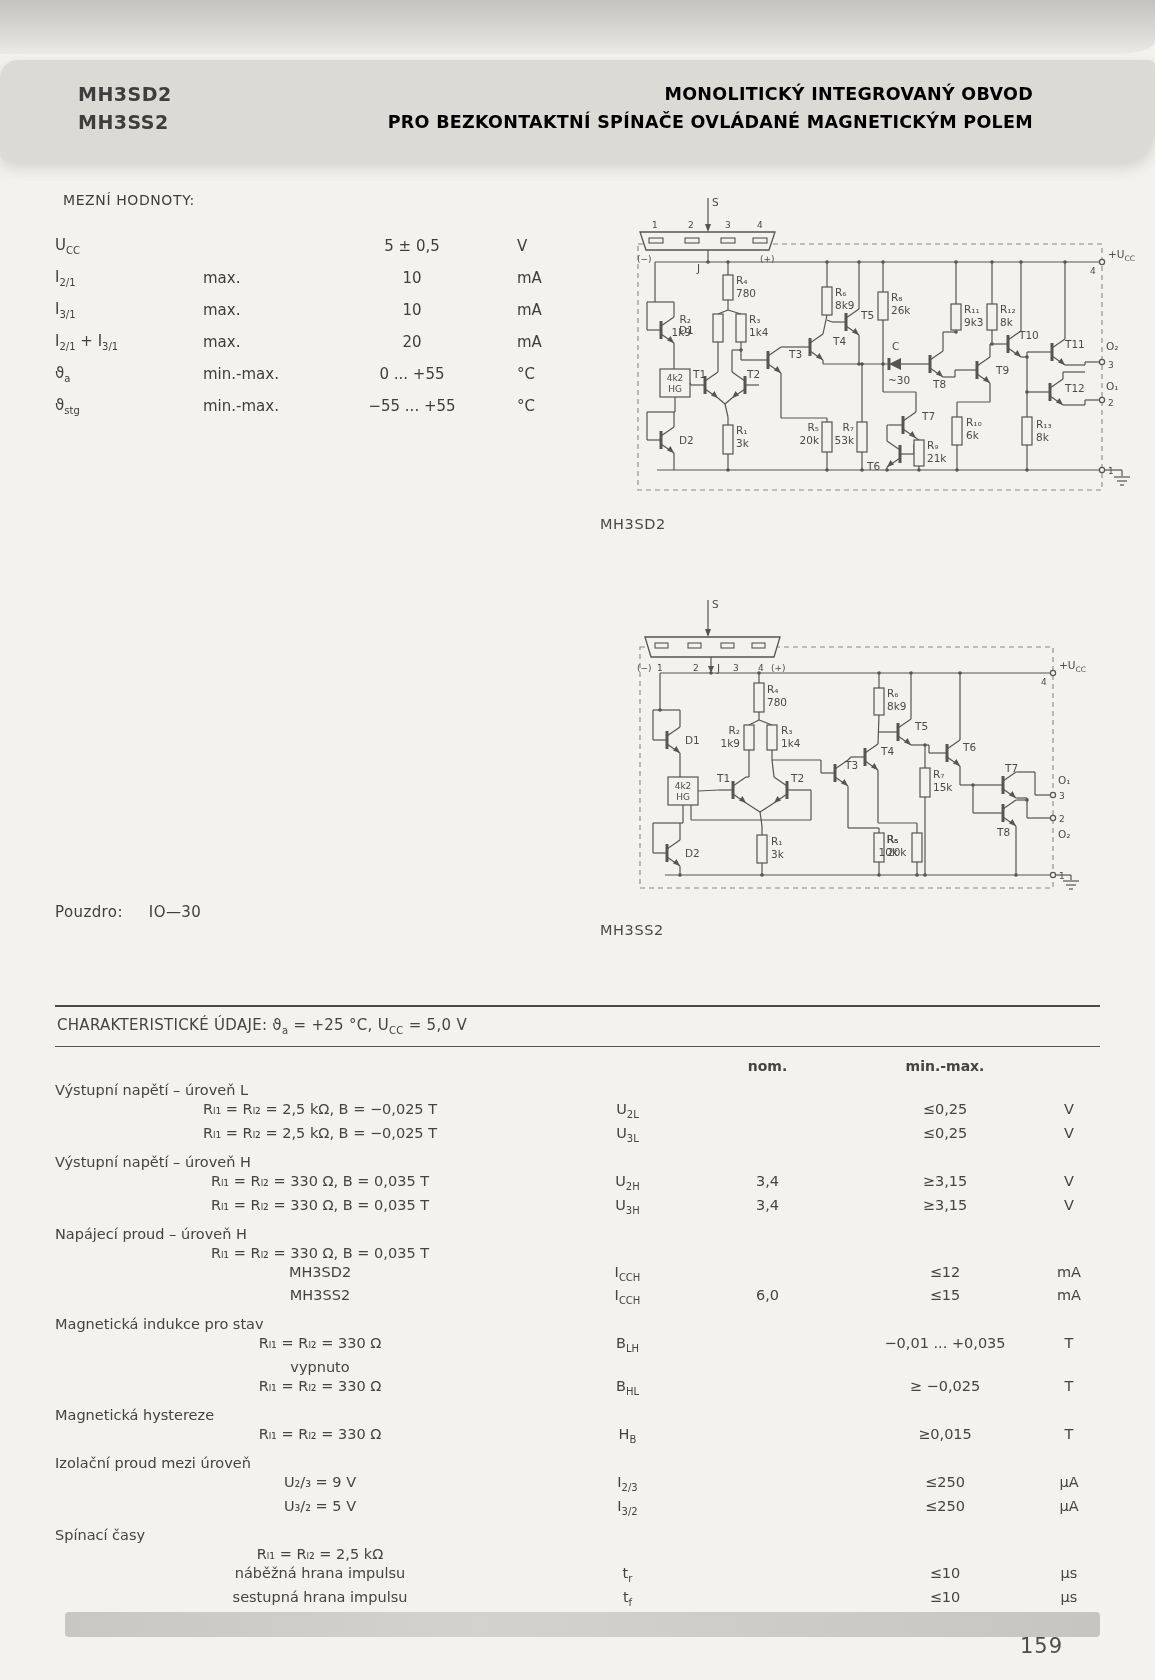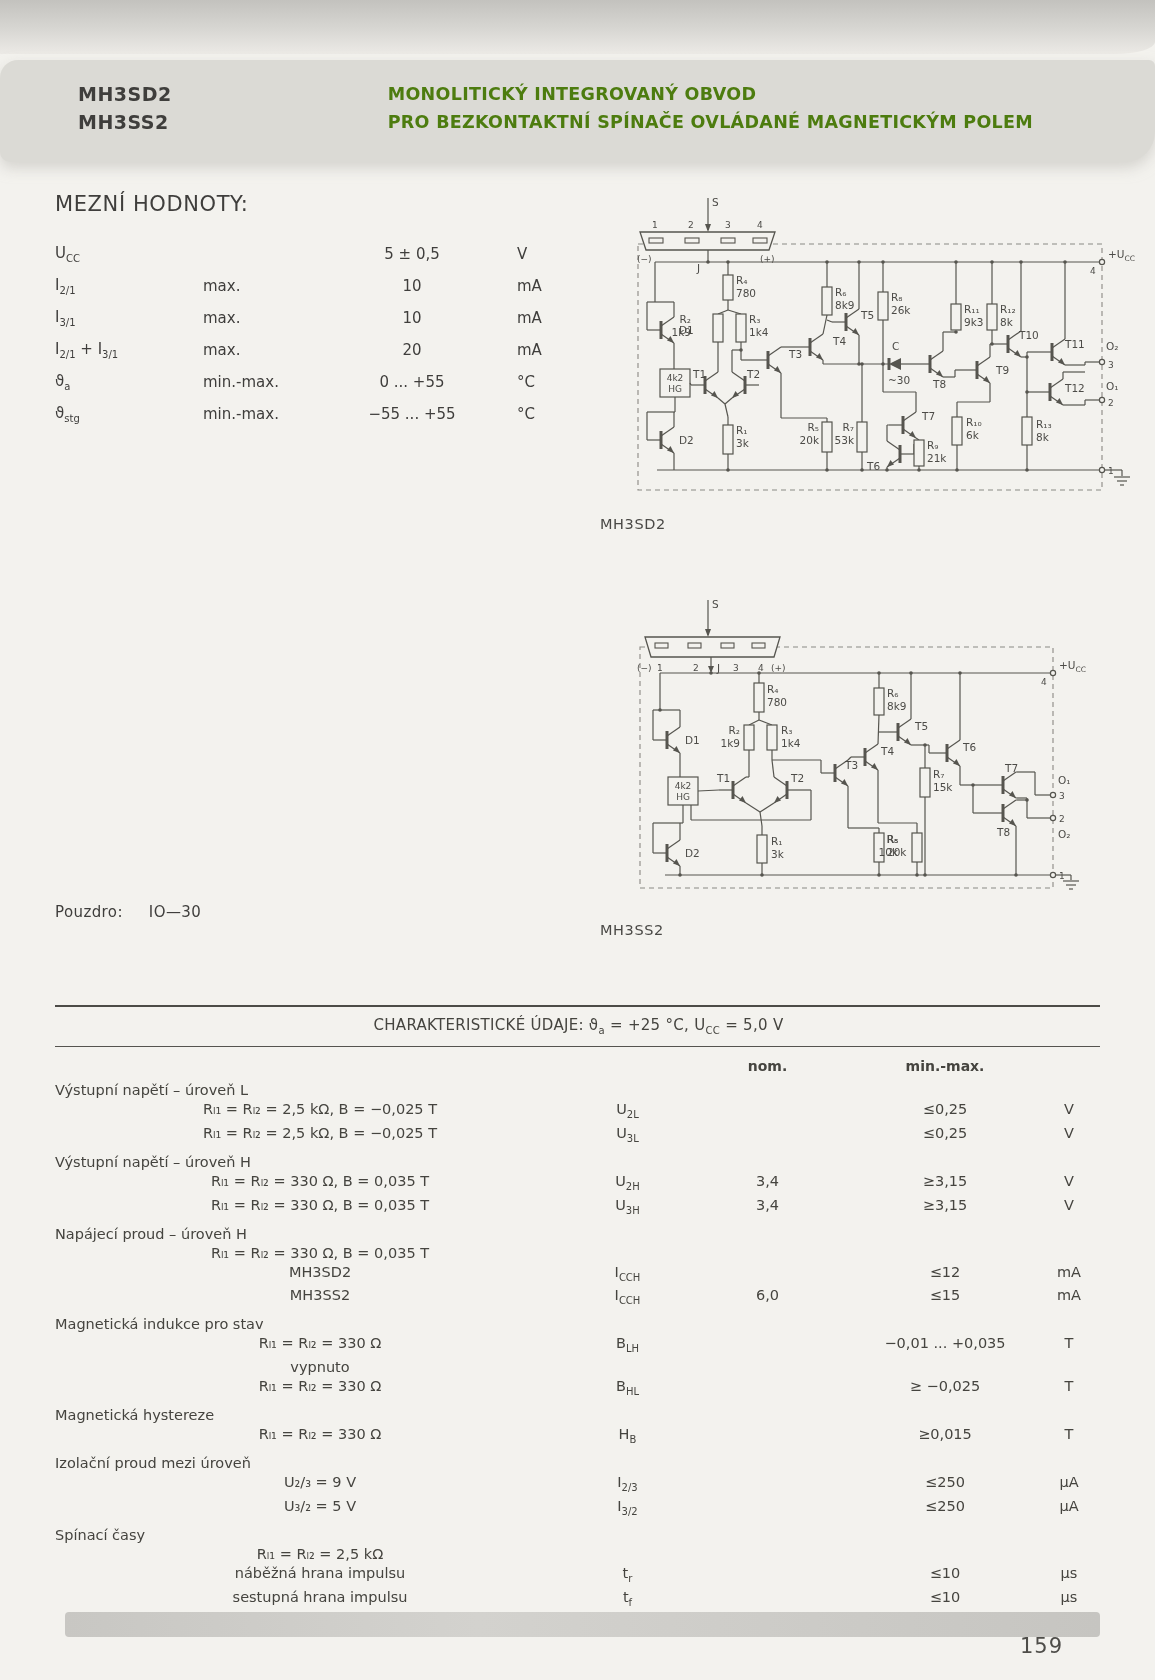--- a/index.html
+++ b/index.html
@@ -14,37 +14,37 @@
   .band-top{left:0;top:0;width:1155px;height:54px;
     background:linear-gradient(180deg,#c3c2be 0%,#d8d7d3 55%,#eceae6 100%);
     border-bottom-right-radius:40px 12px;}
   .band-header{left:0;top:60px;width:1155px;height:102px;background:#dbdad5;
     border-radius:18px 6px 30px 10px;
     box-shadow:0 6px 14px rgba(190,188,182,.55);}
   .band-bottom{left:65px;top:1612px;width:1035px;height:25px;
     background:linear-gradient(90deg,#c8c7c3,#d3d2ce 40%,#c6c5c1);border-radius:4px;}
   
   .hdr-left{left:78px;top:80px;font-size:19px;font-weight:700;line-height:28px;letter-spacing:.5px;}
-  .hdr-right{right:122px;top:80px;font-size:17.5px;font-weight:700;line-height:28px;letter-spacing:.3px;color:#4d7c0f;}
+  .hdr-right{right:122px;top:80px;text-align:right;font-size:17.5px;font-weight:700;line-height:28px;letter-spacing:.3px;color:#000000;}
   
   .limits{left:55px;top:192px;width:540px;font-size:15px;}
-  .lim-title{font-size:21px;letter-spacing:.6px;margin-bottom:22px;}
+  .lim-title{font-size:14px;letter-spacing:.6px;margin-bottom:22px;margin-left:8px;}
   .lim-row{display:grid;grid-template-columns:148px 118px 182px 75px;height:32px;align-items:center;}
   .lim-v{text-align:center;}
   .lim-u{padding-left:14px;}
   sub{font-size:10px;}
   
   .cap{font-size:14.5px;letter-spacing:.6px;color:#4a4946;}
   .pouzdro{left:55px;top:903px;font-size:15px;letter-spacing:.4px;}
   .pouzdro span{margin-right:26px;text-align:center;}
   
   .chars{left:55px;top:1005px;width:1045px;font-size:14.5px;color:#45443f;}
   .rule{height:0;border-top:2px solid #4c4b47;}
   .rule2{border-top:1.5px solid #55544f;}
-  .ch-title{padding:9px 0 10px 2px;font-size:15px;letter-spacing:.3px;text-align:center;}
+  .ch-title{padding:9px 0 10px 2px;font-size:15px;letter-spacing:.3px;}
   .ch-row{display:grid;grid-template-columns:500px 145px 115px 215px 70px;line-height:19px;align-items:baseline;text-align:center;}
   .ch-cols{margin-top:10px;font-weight:700;font-size:14px;}
   .ch-h{margin-top:5px;line-height:19px;}
   .ch-c{padding-left:30px;}
   .ch-n{padding-left:20px;}
   .ch-m{padding-left:45px;}
   .ch-u{padding-left:8px;}
   .pagenum{left:1020px;top:1634px;font-size:21px;letter-spacing:1px;color:#4e4d49;}
   
   svg text{font-family:"DejaVu Sans","Liberation Sans",sans-serif;font-size:10.5px;fill:#4c4b47;}

